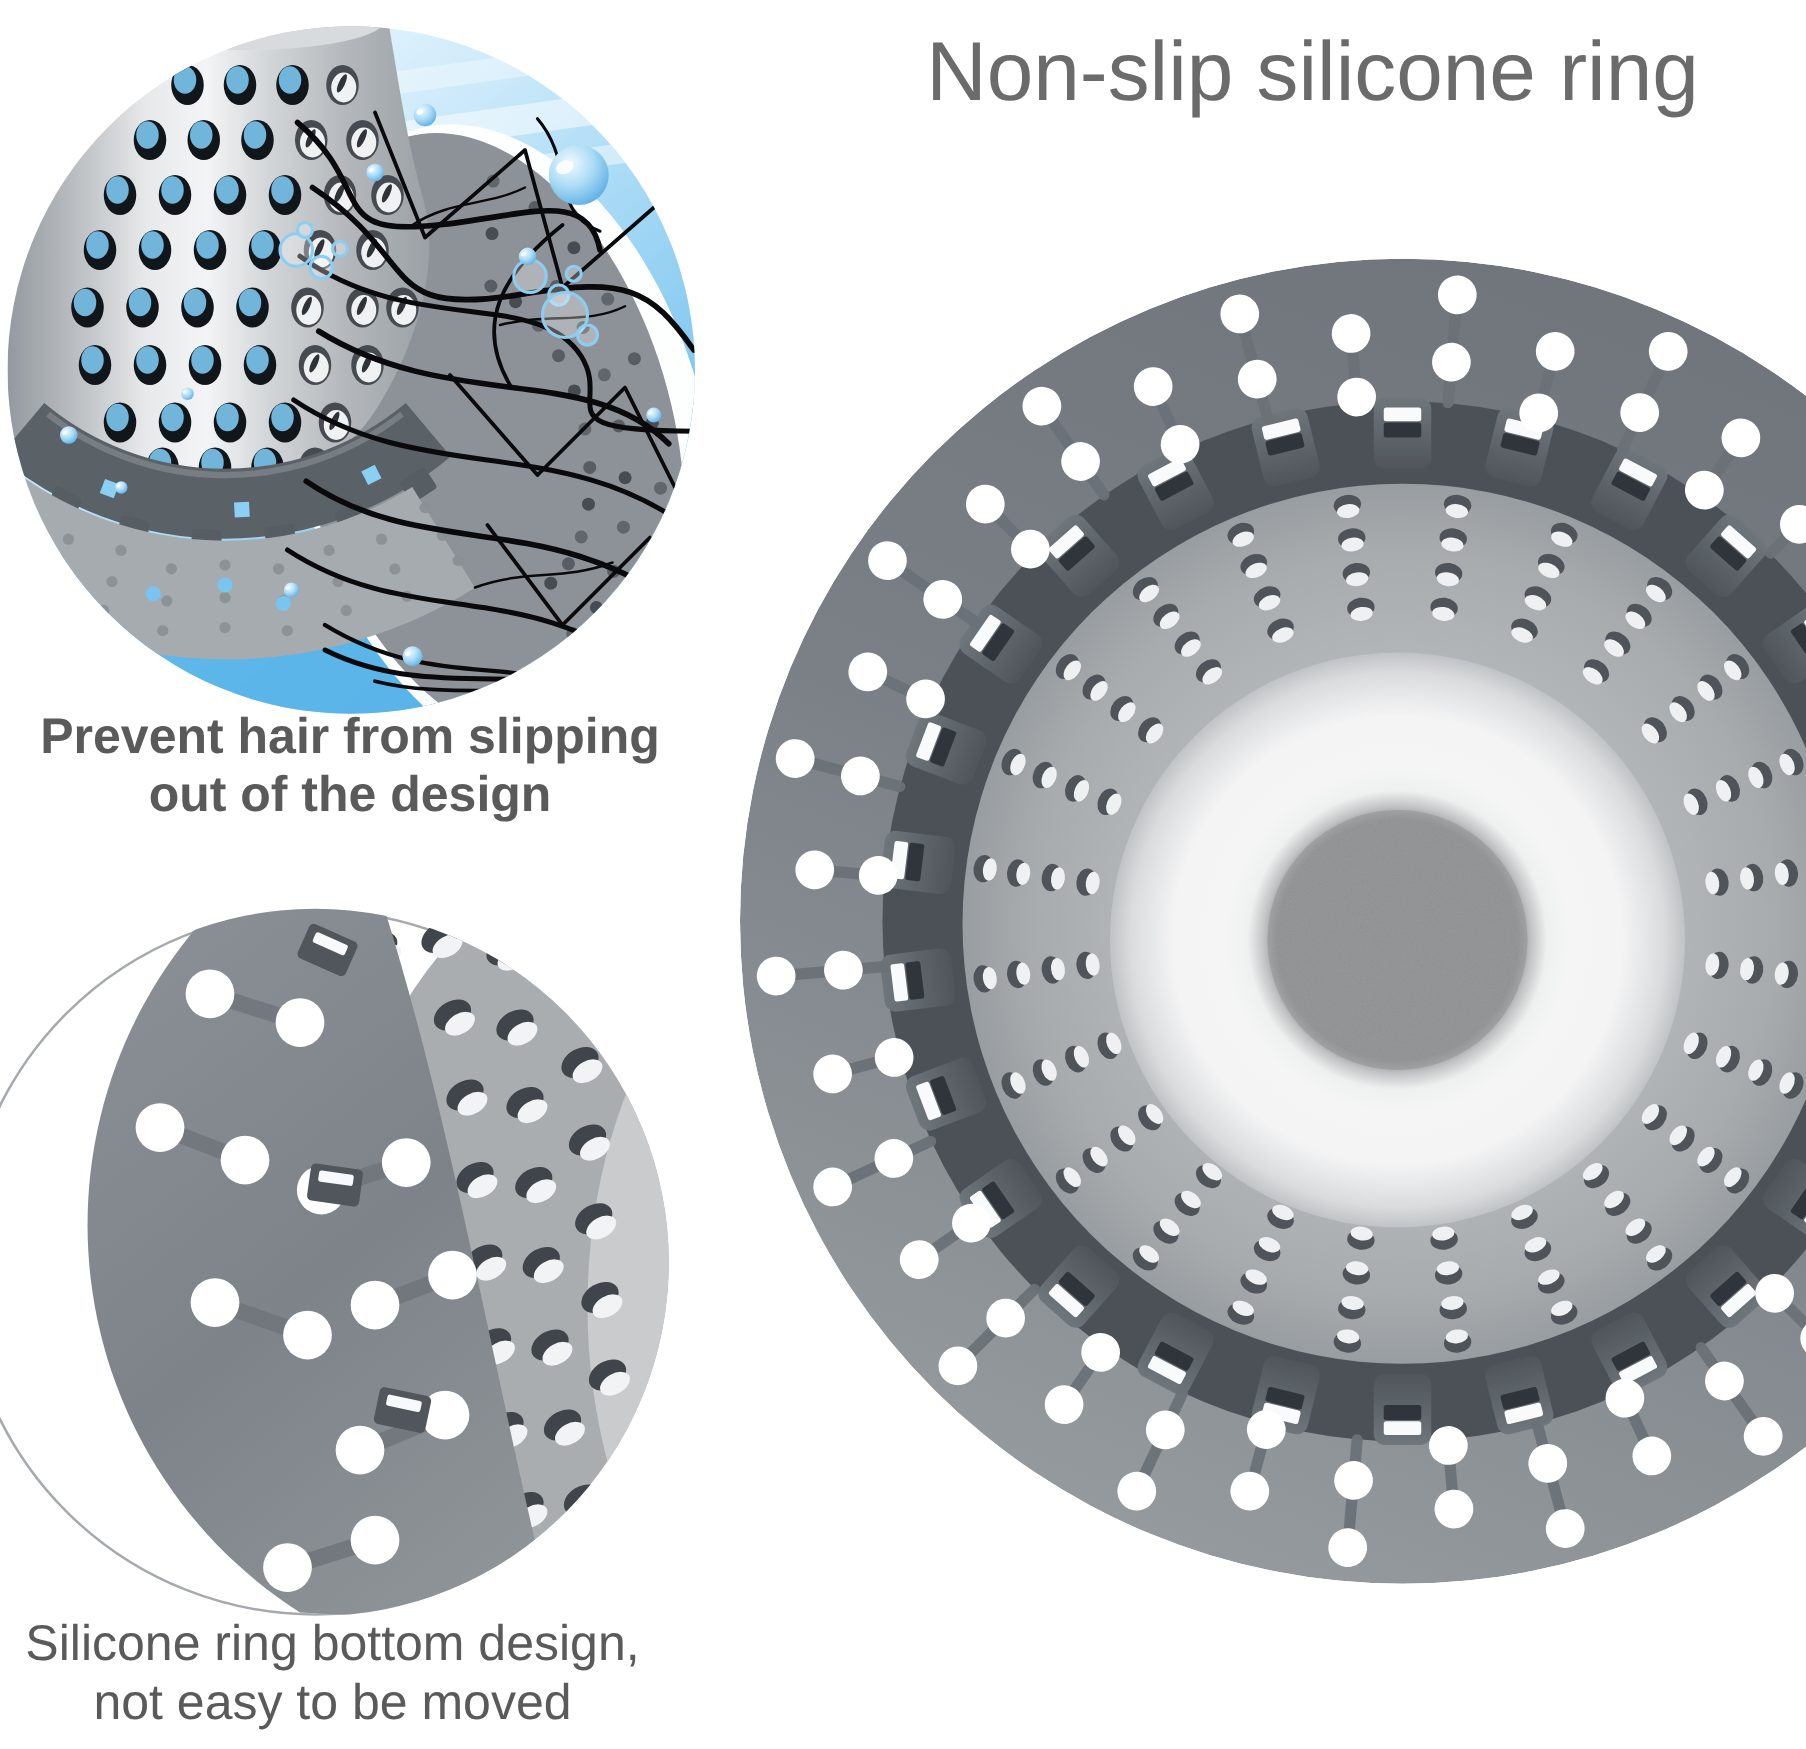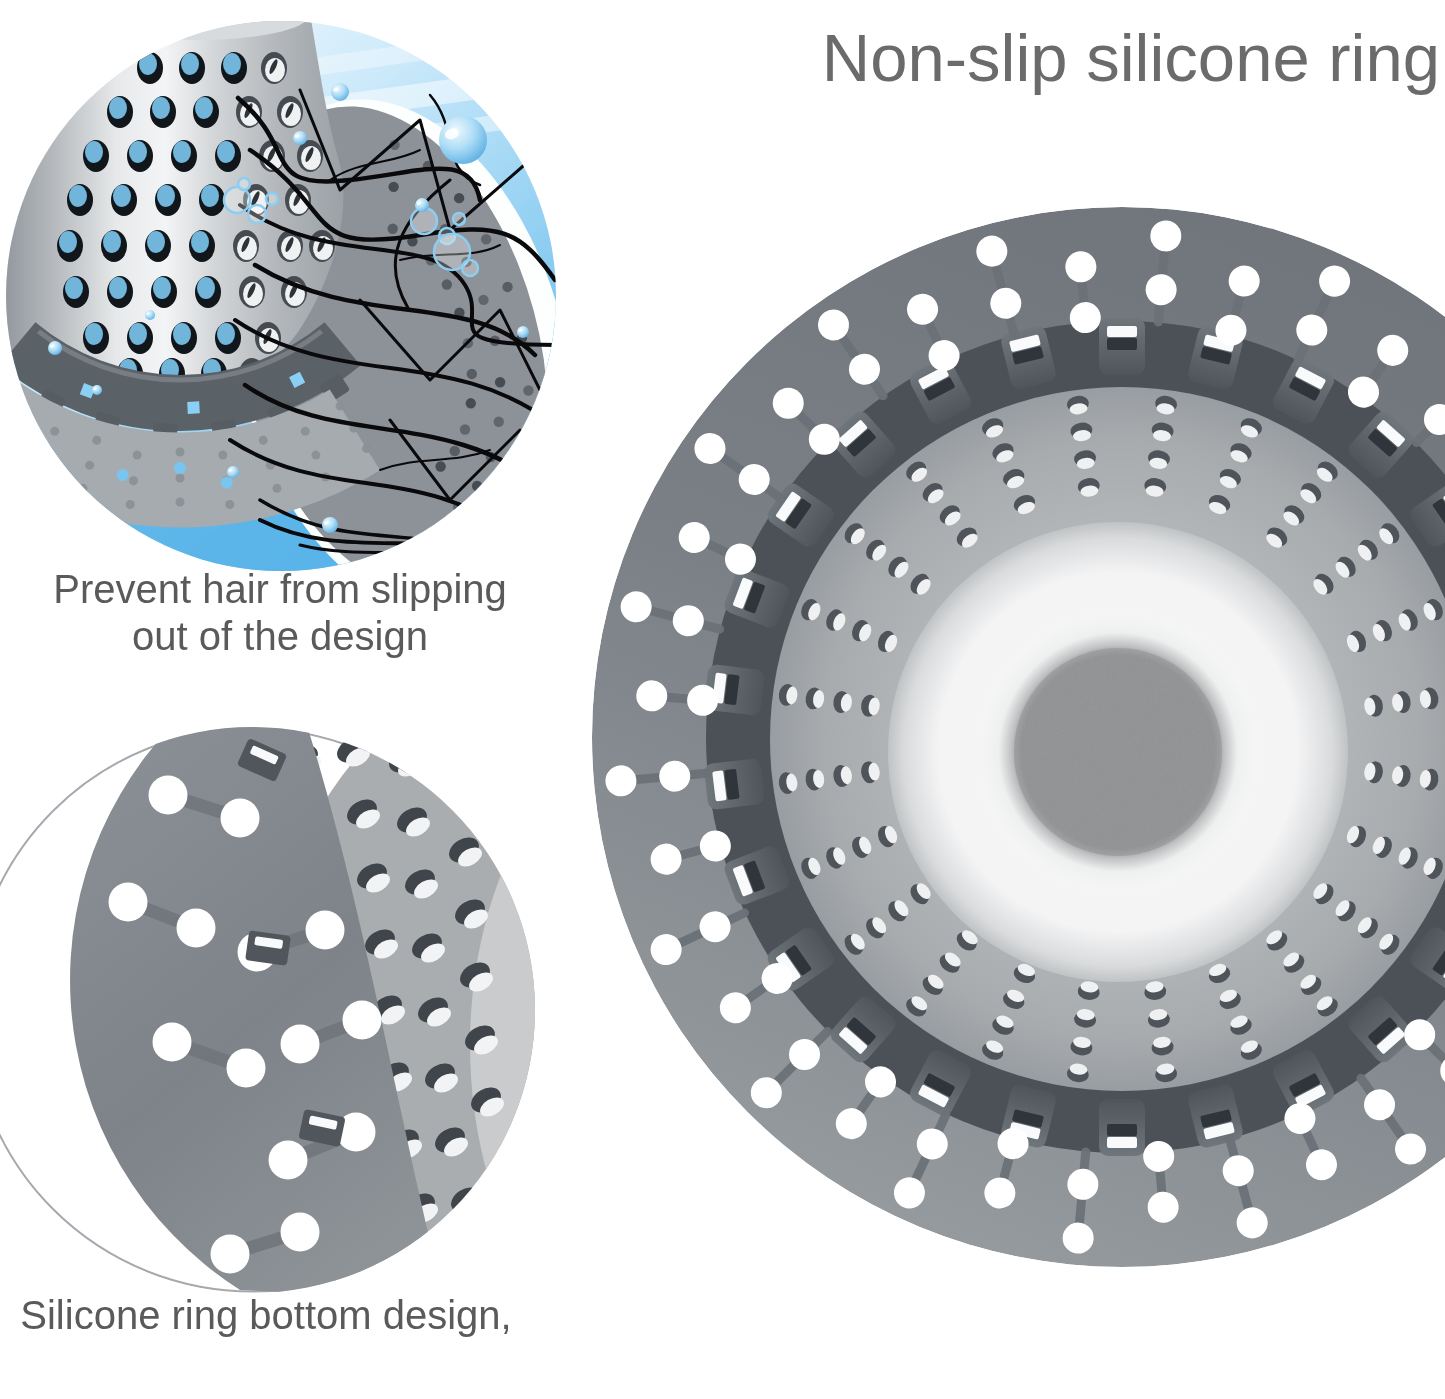--- a/index.html
+++ b/index.html
@@ -9,31 +9,31 @@
     overflow:hidden;
     background:#ffffff;
     font-family:"Liberation Sans", sans-serif;
   }
   #art{position:absolute;left:0;top:0;}
   .title{
     position:absolute;
     left:660px;top:16px;width:780px;
     font-size:67px;line-height:1.25;
     color:#6b6b6b;
-    text-align:right;
+    text-align:center;
     white-space:nowrap;
   }
   .cap{
     position:absolute;
     text-align:center;
     color:#5a5a5a;
     font-size:40px;
     line-height:1.17;
   }
-  .cap1{left:8px;top:566px;width:544px;}
+  .cap1{left:8px;top:566px;width:544px;font-weight:bold;}
   .cap2{left:0px;top:1292px;width:532px;}
 </style>
 </head>
 <body>
 
 <div class="canvas">
 
   <svg id="art" width="1445" height="1399" viewBox="0 0 1445 1399">
     <defs>
       <clipPath id="clipMain">
@@ -1026,14 +1026,15 @@
 
   <div class="title">Non-slip silicone ring</div>
 
   <div class="cap cap1">
     <div>Prevent hair from slipping</div>
     <div>out of the design</div>
   </div>
 
   <div class="cap cap2">
     <div>Silicone ring bottom design,</div>
+    <div>not easy to be moved</div>
   </div>
 </div>
 
 </body></html>

